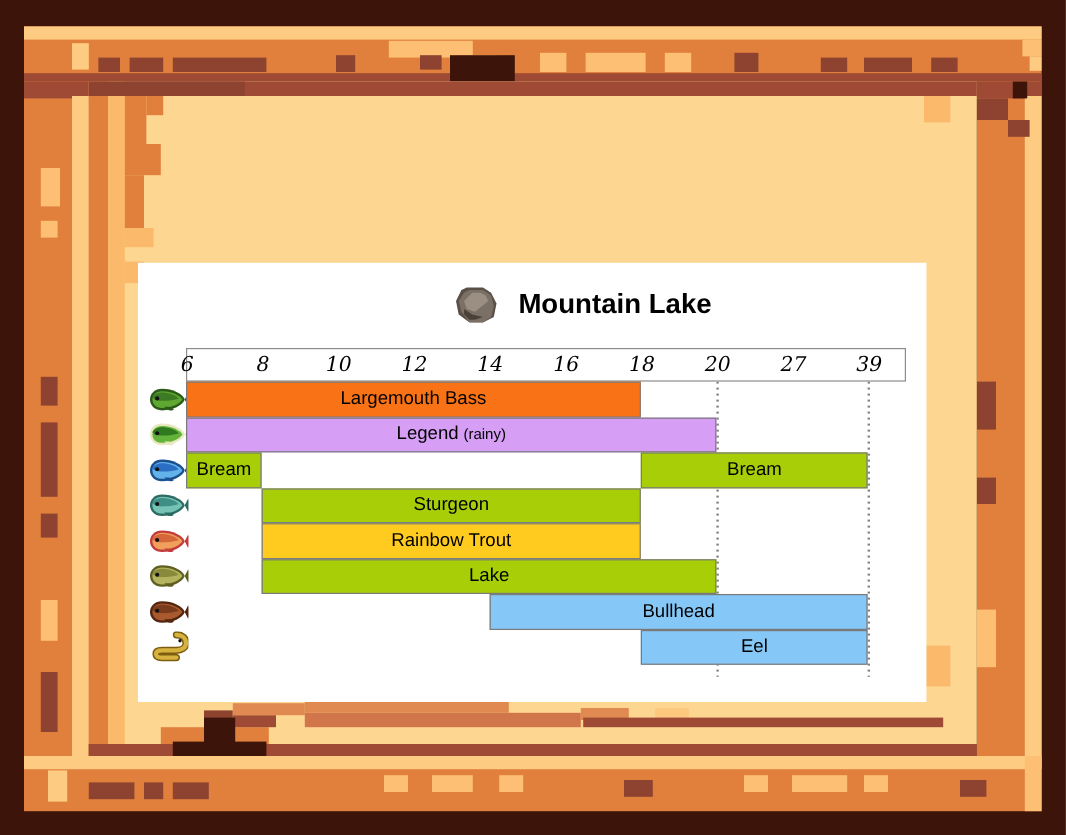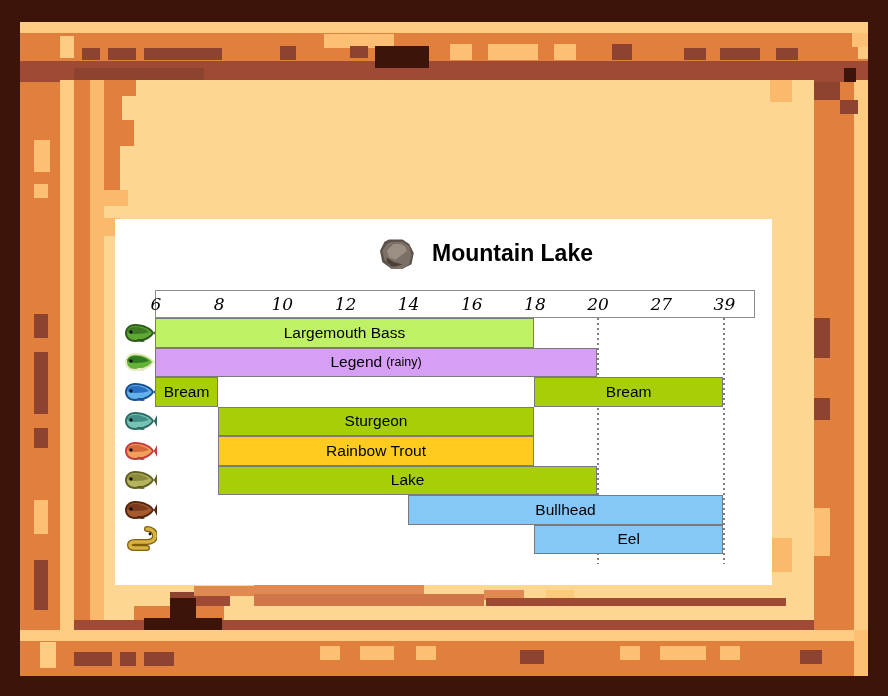--- a/index.html
+++ b/index.html
@@ -331,21 +331,21 @@
             <path d="M24 3c5 0 8 3 8 7s-4 6-8 6H12c-3 0-5 1-5 3s2 3 5 3h12" fill="none" stroke="#7d5e10" stroke-width="6" stroke-linecap="round"></path>
             <path d="M24 3c5 0 8 3 8 7s-4 6-8 6H12c-3 0-5 1-5 3s2 3 5 3h12" fill="none" stroke="#d8b23e" stroke-width="3.5" stroke-linecap="round"></path>
             <circle cx="27" cy="8" r="1.4" fill="#111"></circle>
           </svg>
         </div>
       </div>
     <div class="plot" id="plot">
         <div class="gridline" style="left: 442.105px;"></div>
         <div class="gridline" style="left: 568.421px;"></div>
         <div class="row" style="top: 0px;">
-          <div class="bar" style="left: 0px; width: 378.947px; background: #bef264;">
+          <div class="bar" style="left: 0px; width: 378.947px; background: #f97316;">
             <span>Largemouth Bass</span>
           </div>
         </div>
         <div class="row" style="top: 29.5px;">
           <div class="bar" style="left: 0px; width: 442.105px; background: rgb(214, 158, 245);">
             <span>Legend</span>
             <span class="sub">(rainy)</span>
           </div>
         </div>
         <div class="row" style="top: 59px;">

